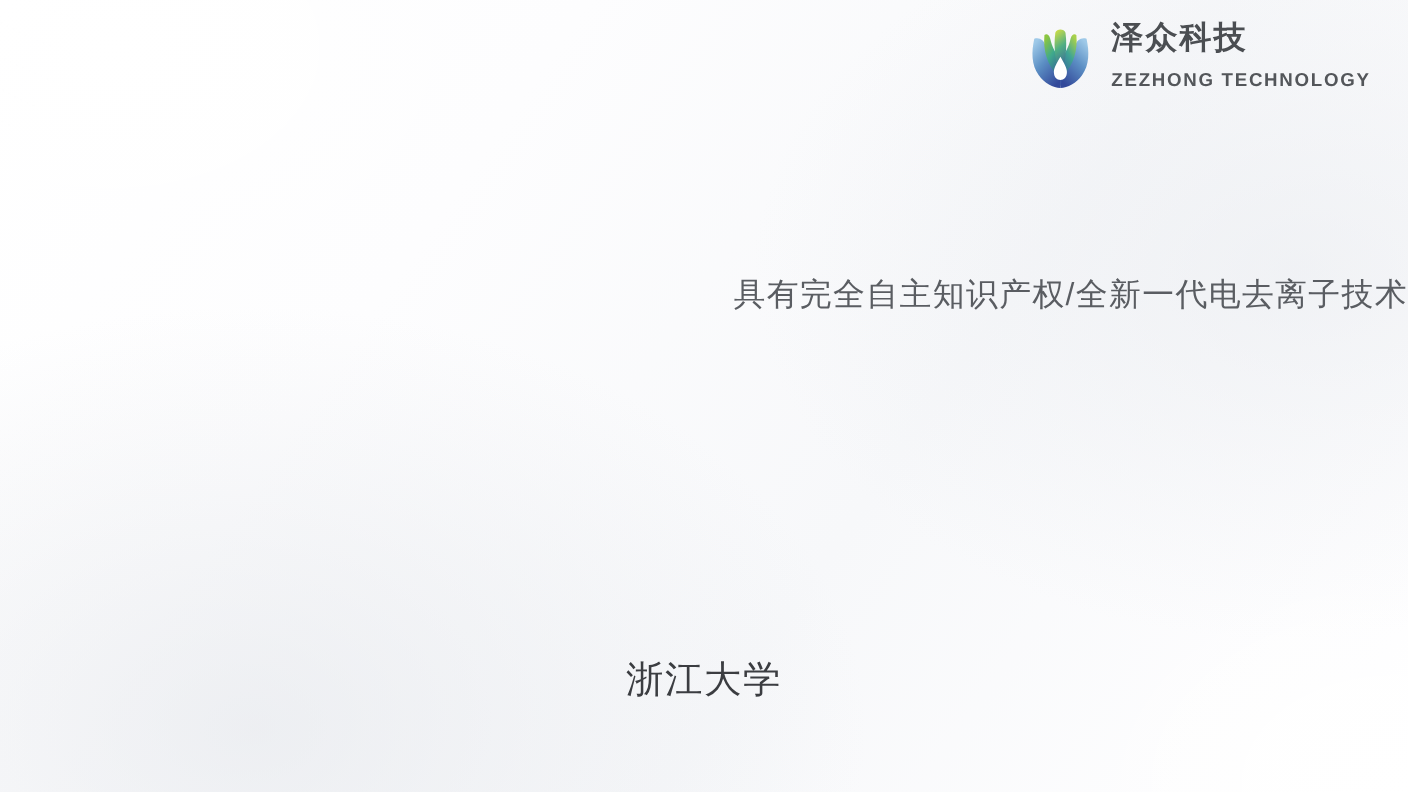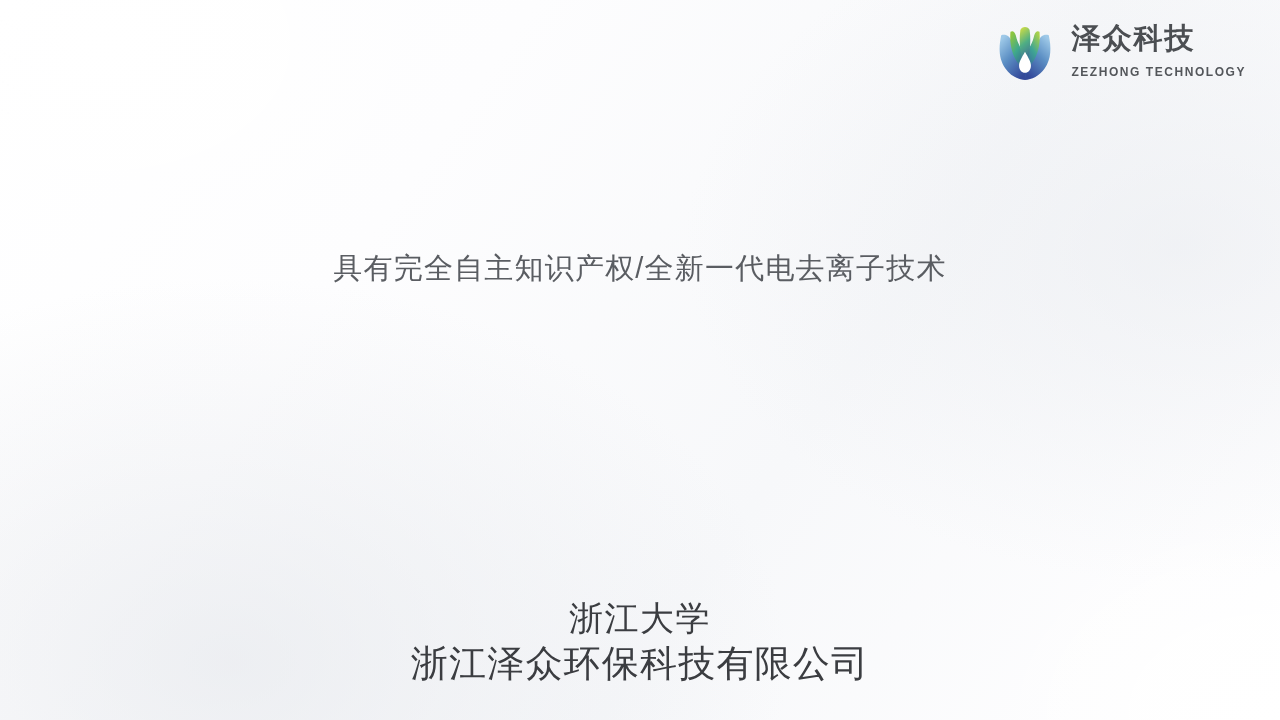--- a/index.html
+++ b/index.html
@@ -56,21 +56,21 @@
   #logo-words { display: flex; flex-direction: column; align-items: flex-start; }
   #logo-cn {
     font-size: 29px;
     font-weight: 700;
     color: #4b4e52;
     letter-spacing: 2px;
     line-height: 1.06;
     white-space: nowrap;
   }
   #logo-en {
-    font-size: 12px;
+    font-size: 17px;
     font-weight: 700;
     color: #53565a;
     letter-spacing: 1.55px;
     line-height: 1.1;
     margin-top: 13px;
     white-space: nowrap;
   }
 
   
   #headline {
@@ -89,20 +89,21 @@
     white-space: nowrap;
   }
   #slide-subtitle {
     margin: 14px 0 0 0;
     font-size: 29px;
     font-weight: 400;
     color: #5a5d62;
     letter-spacing: 1.2px;
     line-height: 1.2;
     white-space: nowrap;
+    text-align: right;
   }
 
   
   #affiliation {
     position: absolute;
     left: 0; right: 0;
     top: 598px;
     text-align: center;
   }
   #org-line-1 {
@@ -268,16 +269,15 @@
       <div id="logo-en">ZEZHONG TECHNOLOGY</div>
     </div>
   </div>
 
   <div id="headline">
     <p id="slide-subtitle">具有完全自主知识产权/全新一代电去离子技术</p>
   </div>
 
   <div id="affiliation">
     <div id="org-line-1">浙江大学</div>
-    <div id="org-line-2">浙江泽众环保科技有限公司</div>
   </div>
 
 </div>
 
 </body></html>

